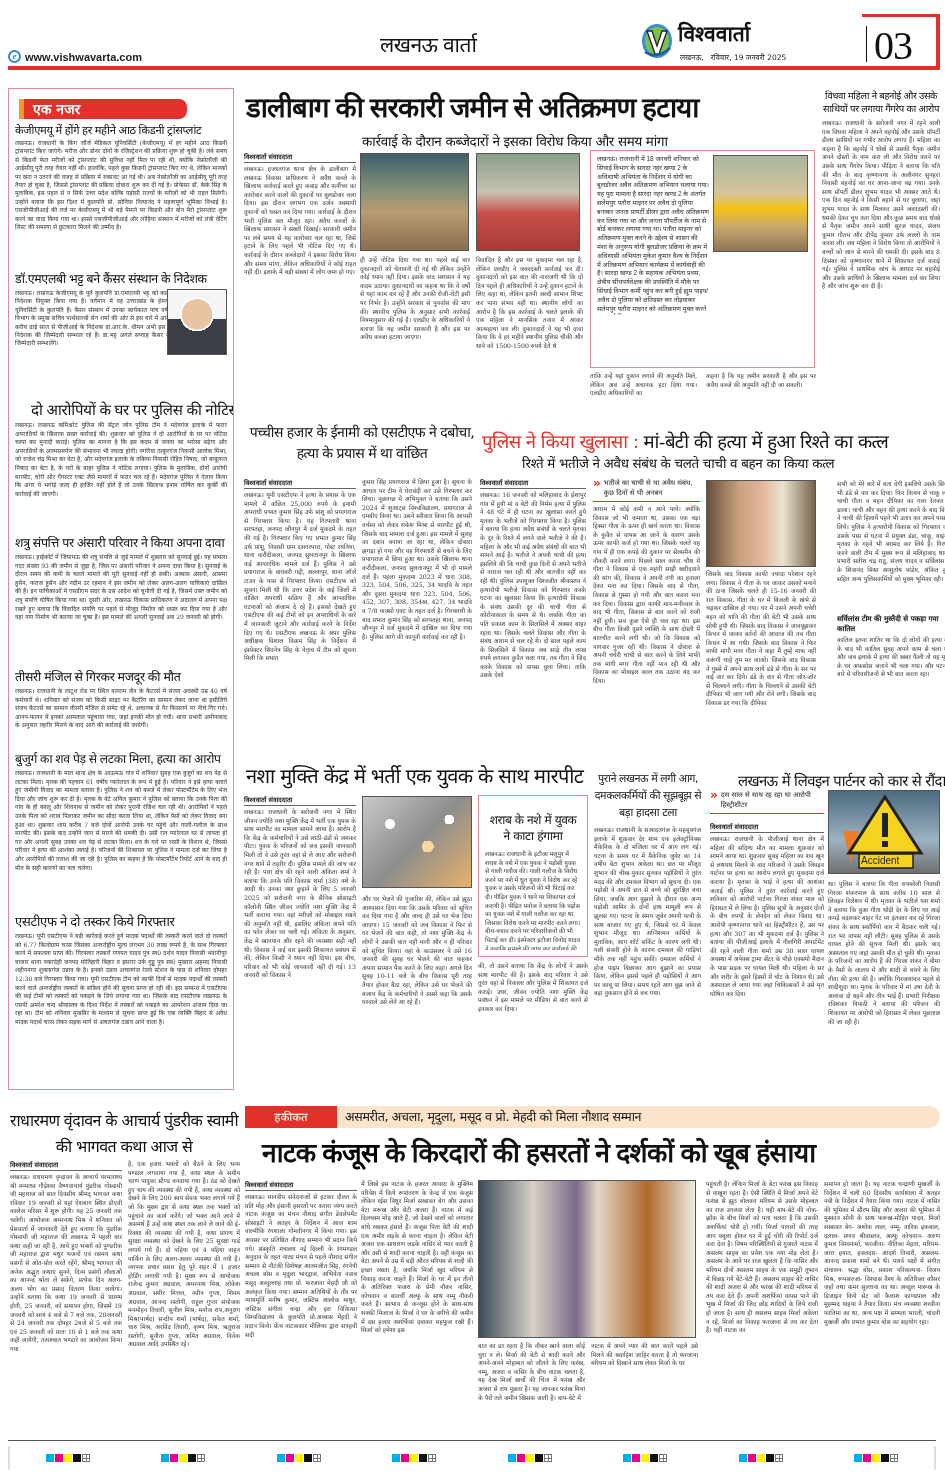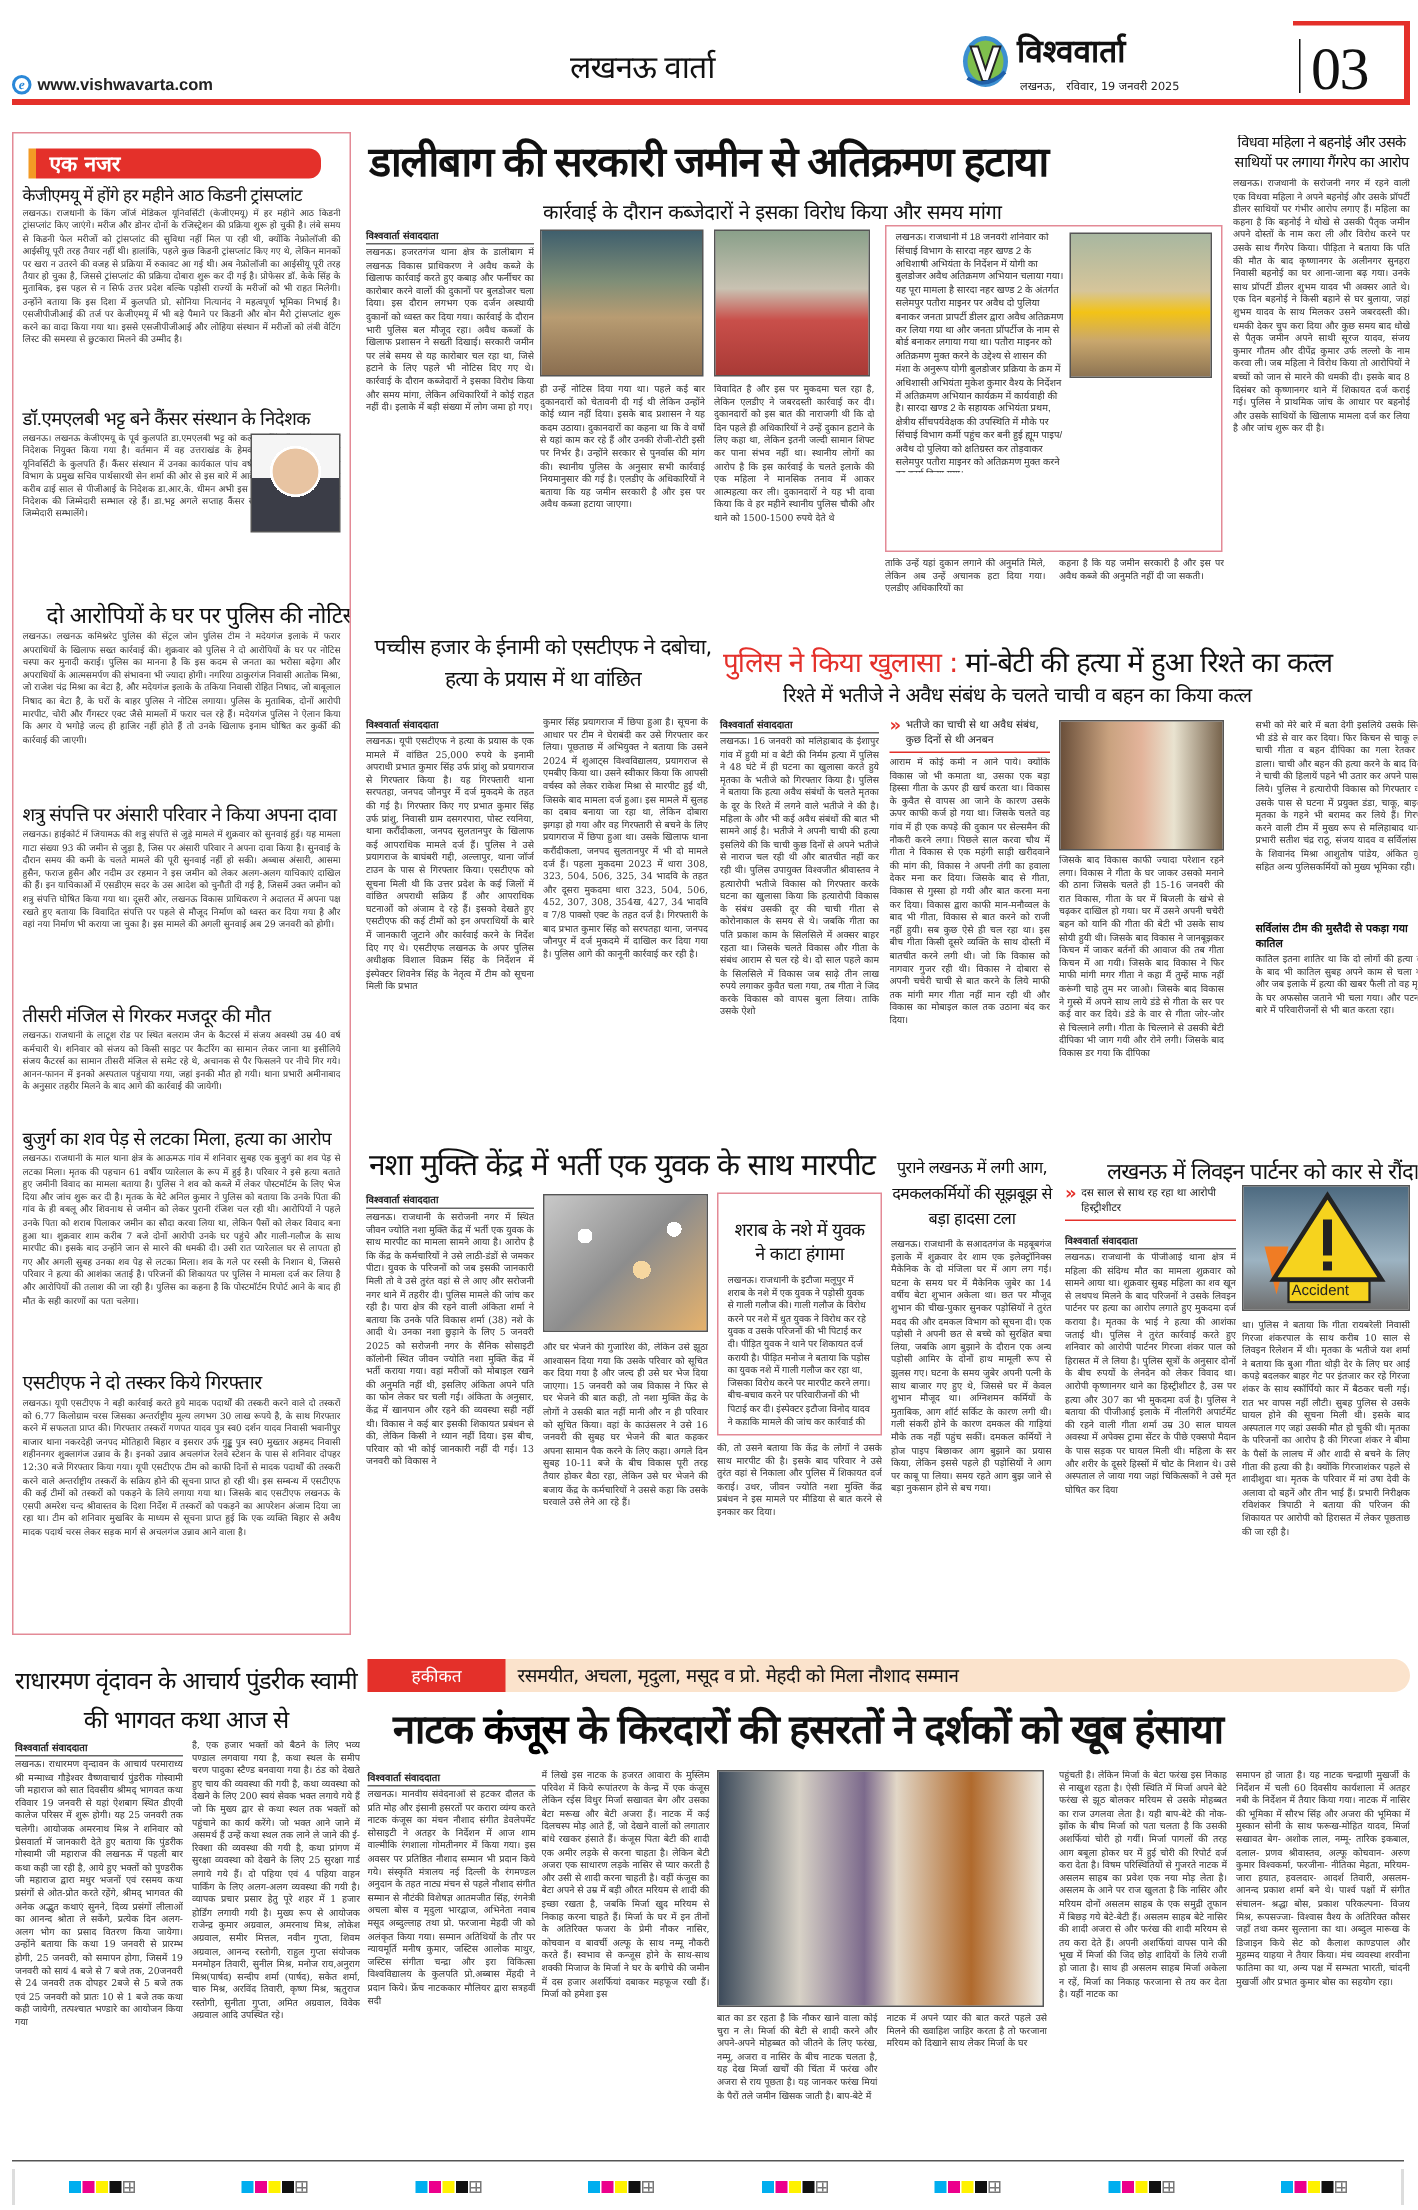--- a/index.html
+++ b/index.html
@@ -42,21 +42,21 @@
   </div>
   <div class="abs" style="left:678px;top:19px;font-size:21px;font-weight:bold;color:#111;font-family:'Liberation Sans',sans-serif;">विश्ववार्ता</div>
   <div class="abs" style="left:680px;top:52px;font-size:7.5px;color:#222;white-space:pre;">लखनऊ,   रविवार, 19 जनवरी 2025</div>
   <div class="abs" id="redbox"></div>
   <div class="abs" style="left:866px;top:26px;width:1px;height:36px;background:#111;"></div>
   <div class="abs pagenum" style="left:874px;top:22px;">03</div>
   <div class="abs" id="hdr-rule"></div>
 </div>
 
 <div class="abs red-box" style="left:8px;top:88px;width:226px;height:1002px;padding:4px 6px;overflow:hidden;">
-  <div style="background:linear-gradient(90deg,#f39a25 0 5px,#e4302a 5px);border-radius:0 8px 8px 0;width:195px;height:20px;padding-left:14px;margin:6px 0 3px 4px;">
+  <div style="background:linear-gradient(90deg,#f39a25 0 5px,#e4302a 5px);border-radius:0 8px 8px 0;width:168px;height:20px;padding-left:14px;margin:6px 0 3px 4px;">
     <span style="color:#fff;font-size:14px;font-weight:bold;line-height:20px;">एक नजर</span>
   </div>
 
   <div class="h-left" style="font-size:11.2px;margin:2px 0 2px;">केजीएमयू में होंगे हर महीने आठ किडनी ट्रांसप्लांट</div>
   <div class="body-text" style="height:128px;font-size:6px;line-height:8.4px;">लखनऊ। राजधानी के किंग जॉर्ज मेडिकल यूनिवर्सिटी (केजीएमयू) में हर महीने आठ किडनी ट्रांसप्लांट किए जाएंगे। मरीज और डोनर दोनों के रजिस्ट्रेशन की प्रक्रिया शुरू हो चुकी है। लंबे समय से किडनी फेल मरीजों को ट्रांसप्लांट की सुविधा नहीं मिल पा रही थी, क्योंकि नेफ्रोलॉजी की आईसीयू पूरी तरह तैयार नहीं थी। हालांकि, पहले कुछ किडनी ट्रांसप्लांट किए गए थे, लेकिन मानकों पर खरा न उतरने की वजह से प्रक्रिया में रुकावट आ गई थी। अब नेफ्रोलॉजी का आईसीयू पूरी तरह तैयार हो चुका है, जिससे ट्रांसप्लांट की प्रक्रिया दोबारा शुरू कर दी गई है। प्रोफेसर डॉ. केके सिंह के मुताबिक, इस पहल से न सिर्फ उत्तर प्रदेश बल्कि पड़ोसी राज्यों के मरीजों को भी राहत मिलेगी। उन्होंने बताया कि इस दिशा में कुलपति प्रो. सोनिया नित्यानंद ने महत्वपूर्ण भूमिका निभाई है। एसजीपीजीआई की तर्ज पर केजीएमयू में भी बड़े पैमाने पर किडनी और बोन मैरो ट्रांसप्लांट शुरू करने का वादा किया गया था। इससे एसजीपीजीआई और लोहिया संस्थान में मरीजों को लंबी वेटिंग लिस्ट की समस्या से छुटकारा मिलने की उम्मीद है।</div>
 
   <div class="h-left" style="font-size:12.4px;margin:3px 0 2px;">डॉ.एमएलबी भट्ट बने कैंसर संस्थान के निदेशक</div>
   <div style="position:relative;height:107px;">
     <div class="photo" style="position:absolute;right:0;top:0;width:60px;height:66px;background:radial-gradient(circle at 50% 38%,#e8c4a2 0 15px,#fff 15.5px 17px,transparent 17px),linear-gradient(#f5f5f5 0 45%,#3b3d47 45%);"></div>
     <div class="body-text" style="height:107px;font-size:6px;line-height:8.4px;">लखनऊ। लखनऊ केजीएमयू के पूर्व कुलपति डा.एमएलबी भट्ट को कल्याण सिंह कैंसर संस्थान का निदेशक नियुक्त किया गया है। वर्तमान में वह उत्तराखंड के हेमवती नंदन बहुगुणा मेडिकल यूनिवर्सिटी के कुलपति हैं। कैंसर संस्थान में उनका कार्यकाल पांच वर्ष का होगा। चिकित्सा शिक्षा विभाग के प्रमुख सचिव पार्थसारथी सेन शर्मा की ओर से इस बारे में आदेश जारी किया गया है। बीते करीब ढाई साल से पीजीआई के निदेशक डा.आर.के. धीमन अभी इस कैंसर संस्थान के कार्यवाहक निदेशक की जिम्मेदारी सम्भाल रहे हैं। डा.भट्ट अगले सप्ताह कैंसर संस्थान के निदेशक पद की जिम्मेदारी सम्भालेंगे।</div>
@@ -194,21 +194,21 @@
 <div class="abs" style="left:10px;top:1160px;width:112px;height:244px;">
   <div class="byline">विश्ववार्ता संवाददाता</div>
   <div class="body-text" style="height:232px;">लखनऊ। राधारमण वृन्दावन के आचार्य परमाराध्य श्री मन्माध्व गौड़ेश्वर वैष्णवाचार्य पुंडरीक गोस्वामी जी महाराज को सात दिवसीय श्रीमद् भागवत कथा रविवार 19 जनवरी से यहां ऐशबाग स्थित डीएवी कालेज परिसर में शुरू होगी। यह 25 जनवरी तक चलेगी। आयोजक अमरनाथ मिश्र ने शनिवार को प्रेसवार्ता में जानकारी देते हुए बताया कि पुंडरीक गोस्वामी जी महाराज की लखनऊ में पहली बार कथा कही जा रही है, आये हुए भक्तों को पुण्डरीक जी महाराज द्वारा मधुर भजनों एवं रसमय कथा प्रसंगों से ओत-प्रोत करते रहेंगे, श्रीमद् भागवत की अनेक अद्भुत कथाएं सुनने, दिव्य प्रसंगों लीलाओं का आनन्द श्रोता ले सकेंगे, प्रत्येक दिन अलग-अलग भोग का प्रसाद वितरण किया जायेगा। उन्होंने बताया कि कथा 19 जनवरी से प्रारम्भ होगी, 25 जनवरी, को समापन होगा, जिसमें 19 जनवरी को सायं 4 बजे से 7 बजे तक, 20जनवरी से 24 जनवरी तक दोपहर 2बजे से 5 बजे तक एवं 25 जनवरी को प्रातः 10 से 1 बजे तक कथा कही जायेगी, तत्पश्चात भण्डारे का आयोजन किया गया</div>
 </div>
 <div class="abs" style="left:128px;top:1160px;width:112px;height:244px;">
   <div class="body-text" style="height:242px;">है, एक हजार भक्तों को बैठने के लिए भव्य पण्डाल लगवाया गया है, कथा स्थल के समीप चरण पादुका स्टैण्ड बनवाया गया है। ठंड को देखते हुए चाय की व्यवस्था की गयी है, कथा व्यवस्था को देखने के लिए 200 स्वयं सेवक भक्त लगाये गये हैं जो कि मुख्य द्वार से कथा स्थल तक भक्तों को पहुंचाने का कार्य करेंगे। जो भक्त आने जाने में असमर्थ हैं उन्हें कथा स्थल तक लाने ले जाने की ई-रिक्शा की व्यवस्था की गयी है, कथा प्रांगण में सुरक्षा व्यवस्था को देखने के लिए 25 सुरक्षा गार्ड लगाये गये हैं। दो पहिया एवं 4 पहिया वाहन पार्किंग के लिए अलग-अलग व्यवस्था की गयी है। व्यापक प्रचार प्रसार हेतु पूरे शहर में 1 हजार होर्डिंग लगायी गयी है। मुख्य रूप से आयोजक राजेन्द्र कुमार अग्रवाल, अमरनाथ मिश्र, लोकेश अग्रवाल, समीर मित्तल, नवीन गुप्ता, शिवम अग्रवाल, आनन्द रस्तोगी, राहुल गुप्ता संयोजक मनमोहन तिवारी, सुनील मिश्र, मनोज राय,अनुराग मिश्र(पार्षद) सन्दीप शर्मा (पार्षद), सकेत शर्मा, चारु मिश्र, अरविंद तिवारी, कृष्ण मिश्र, ऋतुराज रस्तोगी, सुनीता गुप्ता, अमित अग्रवाल, विवेक अग्रवाल आदि उपस्थित रहे।</div>
 </div>
 
 <div class="abs" style="left:245px;top:1106px;width:695px;height:22px;background:#fbe3cc;border-radius:0 11px 11px 0;">
   <div style="position:absolute;left:0;top:0;width:92px;height:22px;background:#e4302a;color:#fff;font-size:11.5px;line-height:22px;text-align:center;">हकीकत</div>
-  <div style="position:absolute;left:100px;top:0;font-size:12.5px;line-height:22px;color:#111;white-space:nowrap;letter-spacing:-0.3px;">रसमयीत, अचला, मृदुला, मसूद व प्रो. मेहदी को मिला नौशाद सम्मान</div>
+  <div style="position:absolute;left:100px;top:0;font-size:12.5px;line-height:22px;color:#111;white-space:nowrap;letter-spacing:-0.3px;">असमरीत, अचला, मृदुला, मसूद व प्रो. मेहदी को मिला नौशाद सम्मान</div>
 </div>
 <div class="abs" style="left:262px;top:1134px;font-size:26.5px;font-weight:bold;color:#111;white-space:nowrap;letter-spacing:-0.6px;font-family:'Liberation Sans',sans-serif;">
   <span>नाटक</span>
   <span style="color:#000000;">कंजूस</span>
   <span>के किरदारों की हसरतों ने दर्शकों को खूब हंसाया</span>
 </div>
 <div class="abs" style="left:245px;top:1180px;width:112px;height:224px;">
   <div class="byline">विश्ववार्ता संवाददाता</div>
   <div class="body-text" style="height:212px;">लखनऊ। मानवीय संवेदनाओं से हटकर दौलत के प्रति मोह और इंसानी हसरतों पर करारा व्यंग्य करते नाटक कंजूस का मंचन नौशाद संगीत डेवलेपमेंट सोसाइटी ने अतहर के निर्देशन में आज शाम वाल्मीकि रंगशाला गोमतीनगर में किया गया। इस अवसर पर प्रतिष्ठित नौशाद सम्मान भी प्रदान किये गये। संस्कृति मंत्रालय नई दिल्ली के रंगमण्डल अनुदान के तहत नाट्य मंचन से पहले नौशाद संगीत सम्मान से नौटंकी विशेषज्ञ आतमजीत सिंह, रंगनेत्री अचला बोस व मृदुला भारद्वाज, अभिनेता नवाब मसूद अब्दुल्लाह तथा प्रो. फरजाना मेहदी जी को अलंकृत किया गया। सम्मान अतिथियों के तौर पर न्यायमूर्ति मनीष कुमार, जस्टिस आलोक माथुर, जस्टिस संगीता चन्द्रा और इरा विकित्सा विश्वविद्यालय के कुलपति प्रो.अब्बास मेंहदी ने प्रदान किये। फ्रेंच नाटककार मौलियर द्वारा सत्रहवीं सदी</div>
 </div>

